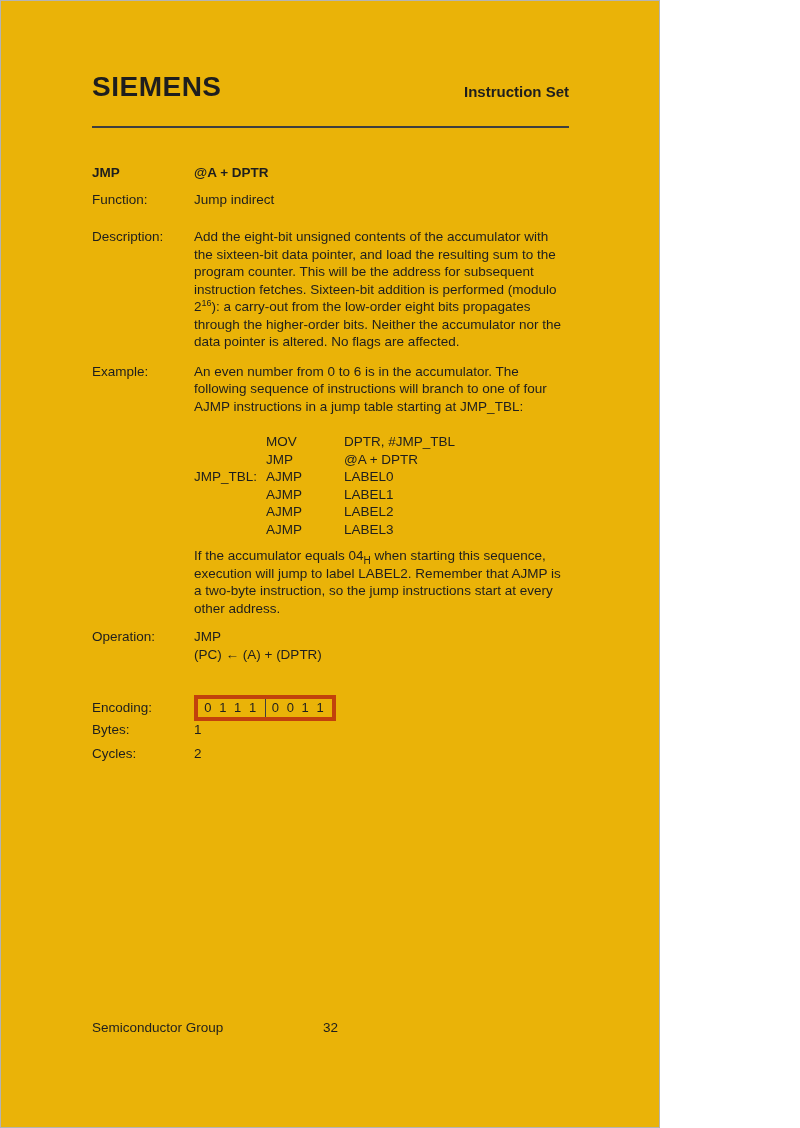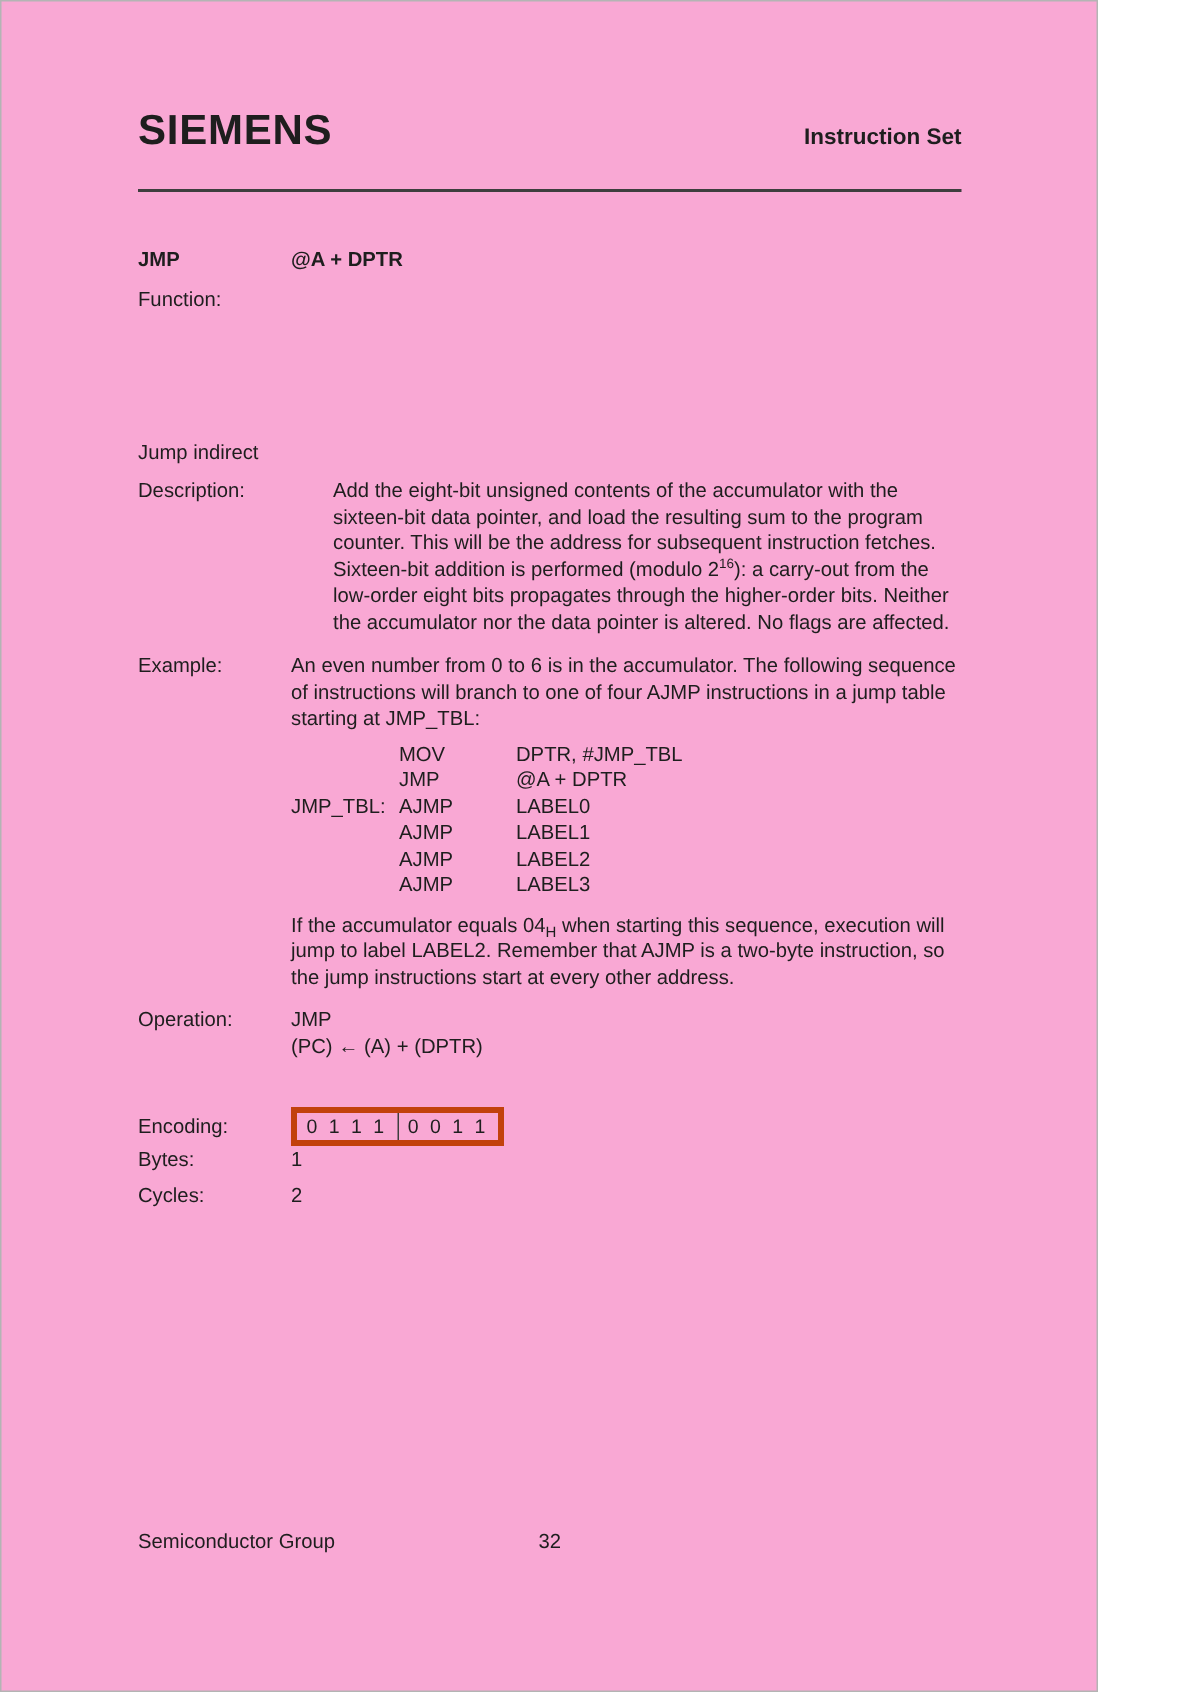--- a/index.html
+++ b/index.html
@@ -2,24 +2,24 @@
 <html><head>
 <meta charset="utf-8">
 <style>
   html, body {
     margin: 0;
     padding: 0;
     background: #ffffff;
   }
   .page {
     position: relative;
-    width: 732px;
+    width: 660px;
     height: 1128px;
     box-sizing: border-box;
-    background: #f9a8d4;
+    background: #eab308;
     border: 1px solid #b4b4b4;
     font-family: "Liberation Sans", sans-serif;
     color: #1e1e1e;
     overflow: hidden;
   }
   .header {
     position: absolute;
     left: 91px;
     right: 90px;
     top: 72px;
@@ -64,39 +64,39 @@
     width: 102px;
   }
   .value-col {
     flex: 1;
     min-width: 0;
   }
   .title-row {
     font-weight: bold;
     margin-bottom: 9px;
   }
-  .function-row { margin-bottom: 8px; flex-direction: column; }
-  .description-row { margin-bottom: 12px; gap: 28px; }
+  .function-row { margin-bottom: 20px; }
+  .description-row { margin-bottom: 12px; }
   .example-row { margin-bottom: 11px; }
   .operation-row { margin-bottom: 32px; }
   .encoding-row {
     align-items: center;
     margin-bottom: 0;
   }
   .bytes-row { margin-bottom: 6px; }
   sup {
     font-size: 9px;
     line-height: 0;
   }
   sub {
     font-size: 10px;
     line-height: 0;
   }
   .code-block {
-    margin: 6px 0 9px 0;
+    margin: 18px 0 9px 0;
   }
   .code-row {
     display: flex;
   }
   .code-label {
     flex: 0 0 72px;
     width: 72px;
   }
   .code-mnemonic {
     flex: 0 0 78px;

